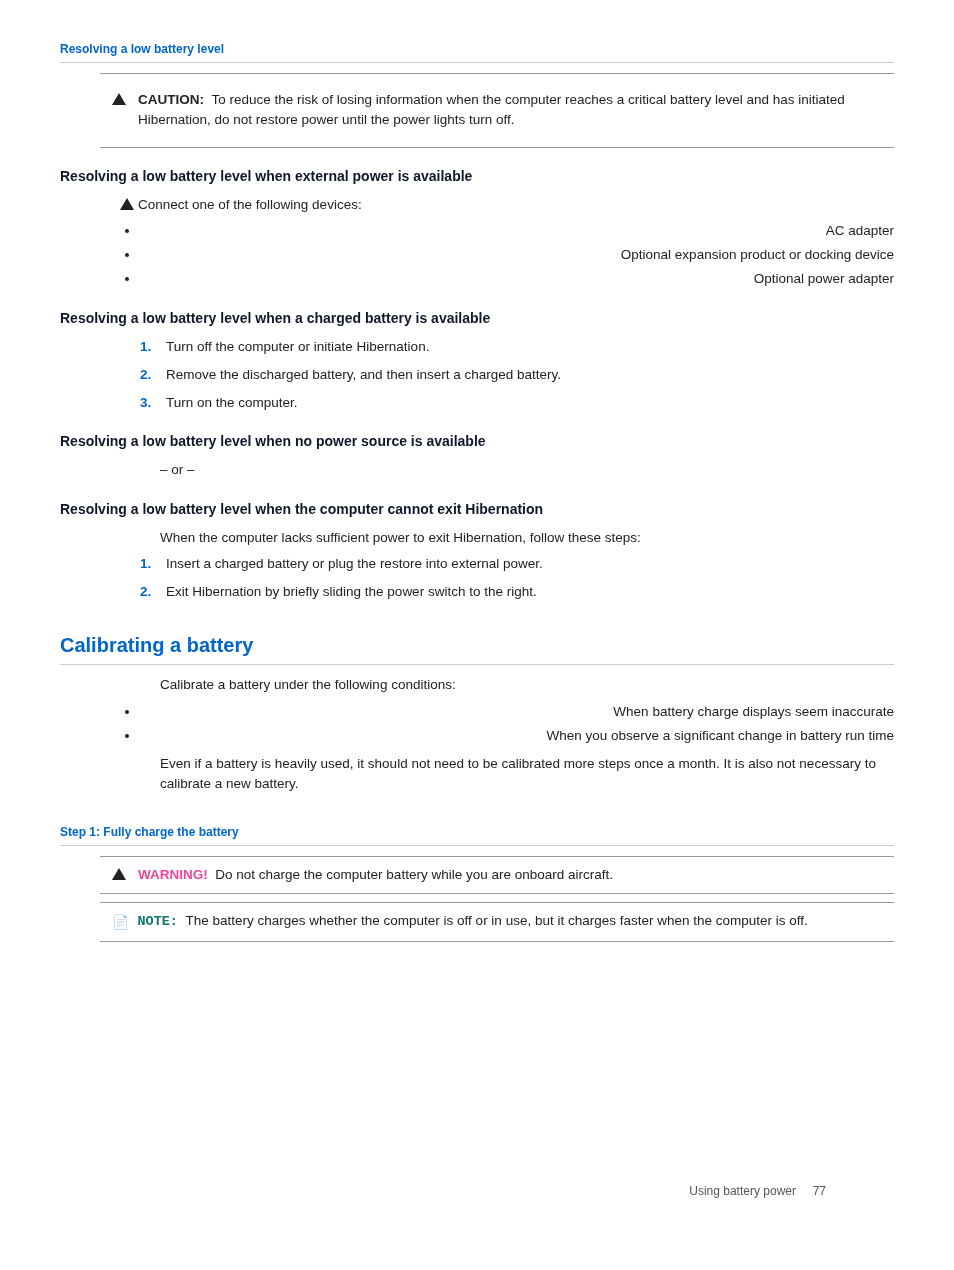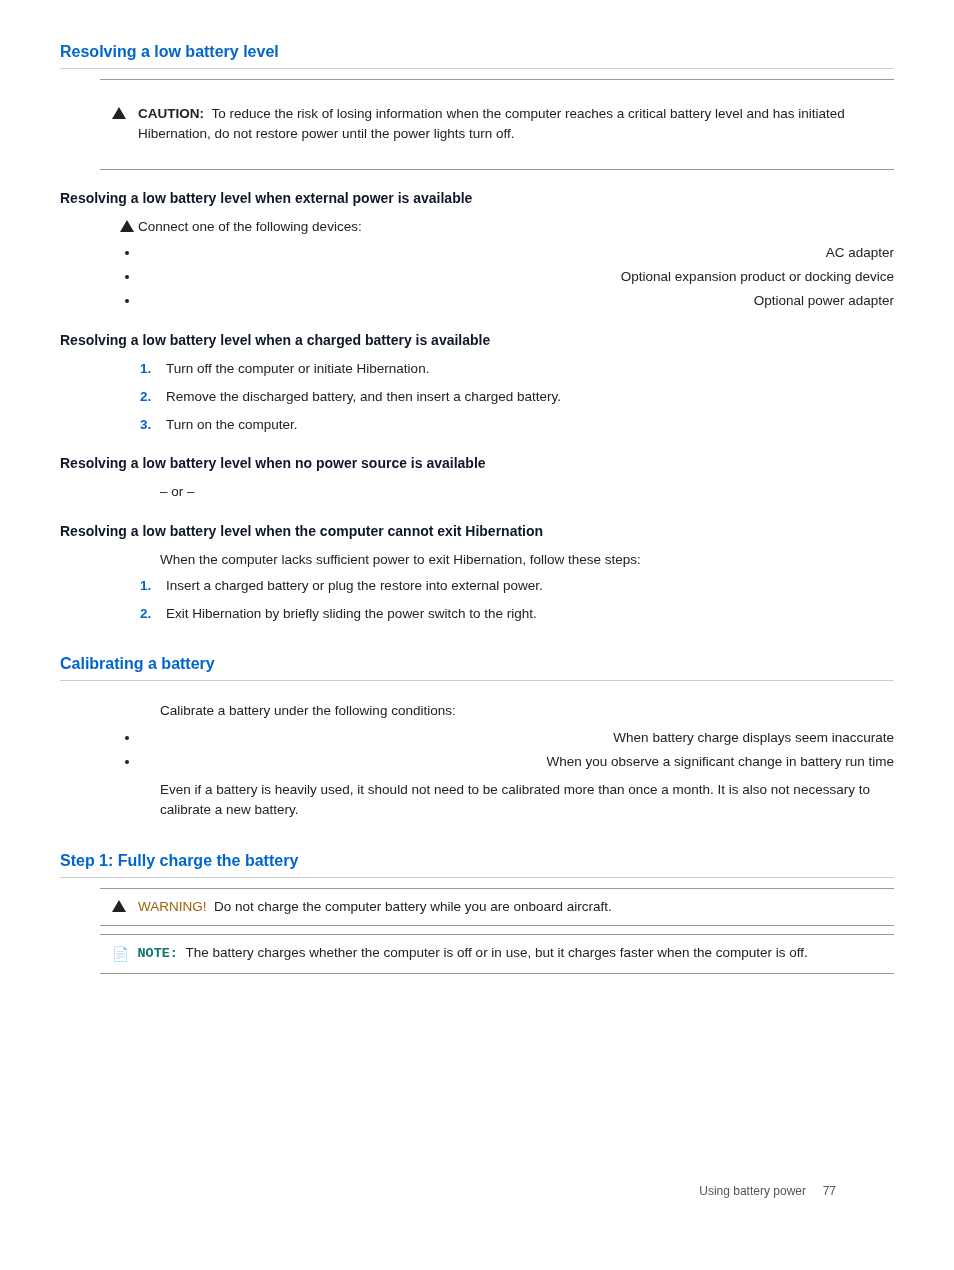--- a/index.html
+++ b/index.html
@@ -14,49 +14,49 @@
       color: #222;
       background: #fff;
       width: 954px;
       min-height: 1270px;
       padding: 40px 60px 60px 60px;
       line-height: 1.5;
     }
 
     .section-heading {
       color: #0066cc;
-      font-size: 16px;
+      font-size: 12px;
       font-weight: bold;
       border-bottom: 1px solid #ccc;
       padding-bottom: 4px;
       margin-bottom: 10px;
     }
 
     .section-heading-large {
       color: #0066cc;
-      font-size: 16px;
+      font-size: 20px;
       font-weight: bold;
       border-bottom: 1px solid #ccc;
       padding-bottom: 4px;
-      margin-bottom: 20px;
+      margin-bottom: 10px;
       margin-top: 28px;
     }
 
     .sub-heading {
       color: #0f172a;
       font-size: 14px;
       font-weight: bold;
       margin-top: 18px;
       margin-bottom: 8px;
     }
 
     .caution-box {
       border-top: 1px solid #999;
       border-bottom: 1px solid #999;
-      padding: 24px 12px;
+      padding: 16px 12px;
       margin: 10px 0 16px 40px;
       display: flex;
       align-items: flex-start;
       gap: 8px;
     }
 
     .caution-label {
       font-weight: bold;
       color: #222;
     }
@@ -65,22 +65,22 @@
       border-top: 1px solid #999;
       border-bottom: 1px solid #999;
       padding: 8px 12px;
       margin: 10px 0 8px 40px;
       display: flex;
       align-items: flex-start;
       gap: 8px;
     }
 
     .warning-label {
-      font-weight: normal;
-      color: #a16207;
+      font-weight: bold;
+      color: #ec4899;
     }
 
     .note-box {
       border-top: 1px solid #999;
       border-bottom: 1px solid #999;
       padding: 8px 12px;
       margin: 8px 0 16px 40px;
       display: flex;
       align-items: flex-start;
       gap: 8px;
@@ -175,21 +175,21 @@
 
     .intro-text {
       margin-left: 100px;
       margin-top: 6px;
       margin-bottom: 6px;
     }
 
     .footer {
       position: absolute;
       bottom: 40px;
-      right: 58px;
+      right: 68px;
       color: #555;
       font-size: 12px;
       margin-top: 8px;
     }
 
     .page-container {
       position: relative;
       min-height: 1200px;
     }
   </style>
@@ -270,21 +270,21 @@
 
   <ul class="bullet-list">
     <li>
       <span>When battery charge displays seem inaccurate</span>
     </li>
     <li>
       <span>When you observe a significant change in battery run time</span>
     </li>
   </ul>
 
-  <p class="body-text">Even if a battery is heavily used, it should not need to be calibrated more than once a month. It is also not necessary to calibrate a new battery.</p>
+  <p class="body-text">Even if a battery is heavily used, it should not need to be calibrated more steps once a month. It is also not necessary to calibrate a new battery.</p>
 
   <h2 class="section-heading" style="margin-top: 28px;">Step 1: Fully charge the battery</h2>
 
   <div class="warning-box">
     <span class="triangle-icon"></span>
     <span>
       <span class="warning-label">WARNING!</span>
       &nbsp;<span>Do not charge the computer battery while you are onboard aircraft.</span>
     </span>
   </div>

